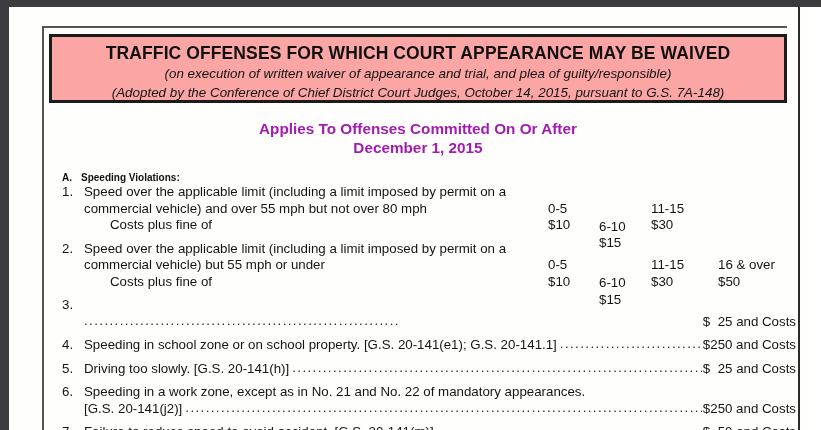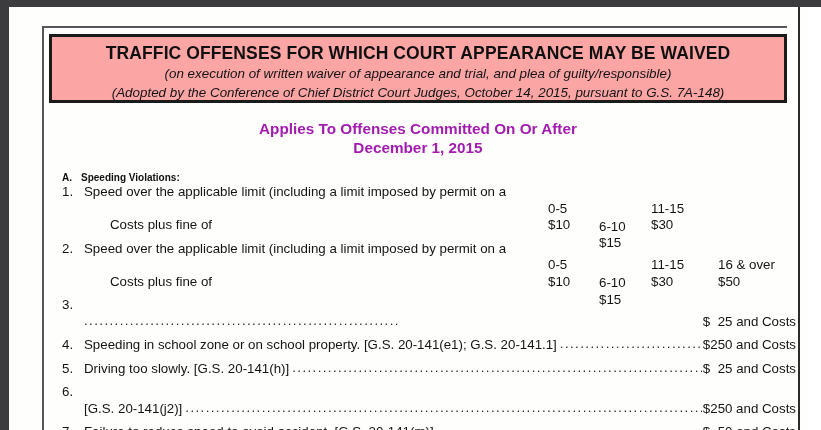--- a/index.html
+++ b/index.html
@@ -229,20 +229,21 @@
 
 <div id="list">
 
   <div class="item">
     <div class="item-row">
       <span class="num">1.</span>
       <span class="txt">Speed over the applicable limit (including a limit imposed by permit on a</span>
     </div>
     <div class="item-row fee-row">
       <span class="num blank">0.</span>
+      <span class="txt">commercial vehicle) and over 55 mph but not over 80 mph</span>
       <span class="fee-cells">
         <span class="fee-cell fee-c0">0-5</span>
         <span class="fee-cell fee-c1">6-10</span>
         <span class="fee-cell fee-c2">11-15</span>
       </span>
     </div>
     <div class="item-row fee-row">
       <span class="num blank">0.</span>
       <span class="txt indent">Costs plus fine of</span>
       <span class="fee-cells">
@@ -253,20 +254,21 @@
     </div>
   </div>
 
   <div class="item">
     <div class="item-row">
       <span class="num">2.</span>
       <span class="txt">Speed over the applicable limit (including a limit imposed by permit on a</span>
     </div>
     <div class="item-row fee-row">
       <span class="num blank">0.</span>
+      <span class="txt">commercial vehicle) but 55 mph or under</span>
       <span class="fee-cells">
         <span class="fee-cell fee-c0">0-5</span>
         <span class="fee-cell fee-c1">6-10</span>
         <span class="fee-cell fee-c2">11-15</span>
         <span class="fee-cell fee-c3">16 &amp; over</span>
       </span>
     </div>
     <div class="item-row fee-row">
       <span class="num blank">0.</span>
       <span class="txt indent">Costs plus fine of</span>
@@ -304,20 +306,21 @@
       <span class="num">5.</span>
       <span class="label">Driving too slowly. [G.S. 20-141(h)]</span>
       <span class="dots">..................................................................................................</span>
       <span class="amount">$  25 and Costs</span>
     </div>
   </div>
 
   <div class="item">
     <div class="plain-row">
       <span class="num">6.</span>
+      <span class="txt">Speeding in a work zone, except as in No. 21 and No. 22 of mandatory appearances.</span>
     </div>
     <div class="leader-row">
       <span class="num blank">0.</span>
       <span class="label">[G.S. 20-141(j2)]</span>
       <span class="dots">............................................................................................................</span>
       <span class="amount">$250 and Costs</span>
     </div>
   </div>
 
   <div class="item">

